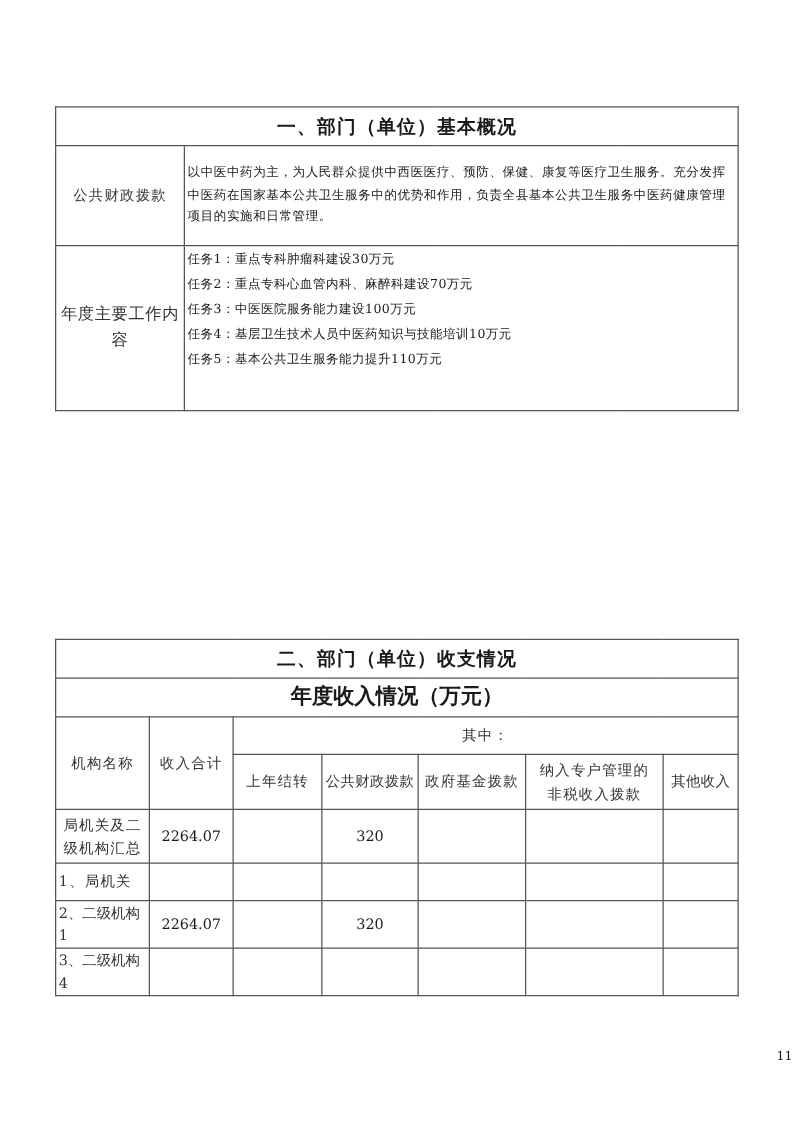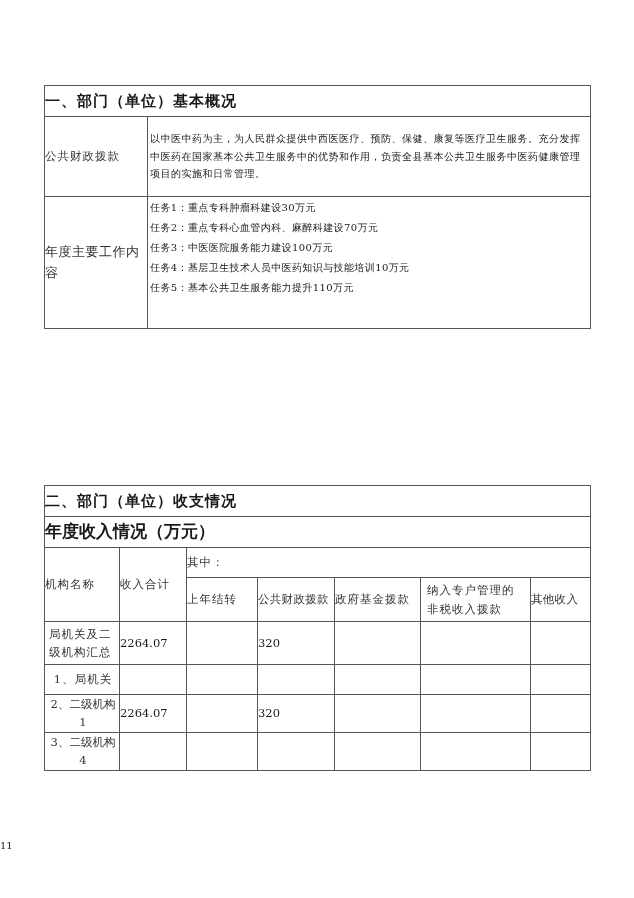--- a/index.html
+++ b/index.html
@@ -1,28 +1,28 @@
 <!DOCTYPE html>
 <html><head>
   <meta charset="utf-8">
   <style>
     html, body { margin: 0; padding: 0; background: #ffffff; }
     body { width: 634px; height: 898px; position: relative; overflow: hidden;
            font-family: "DejaVu Serif", "Liberation Serif", serif; color: #1a1a1a; }
     table { border-collapse: collapse; position: absolute; table-layout: fixed; }
-    td { border: 1.5px solid #555; padding: 0; font-size: 11.5px; text-align: left; vertical-align: middle; line-height: 1.6; }
+    td { border: 1.5px solid #555; padding: 0; font-size: 11.5px; text-align: center; vertical-align: middle; line-height: 1.6; }
     .t1 { left: 44px; top: 85px; width: 546px; }
-    .t2 { left: 44px; top: 485px; width: 546px; }
+    .t2 { left: 44px; top: 511px; width: 546px; }
     .sec-title { font-size: 15px; font-weight: bold; letter-spacing: 1px; }
     .sub-title { font-size: 17px; font-weight: bold; }
-    .left { text-align: center; padding-left: 2px; }
+    .left { text-align: left; padding-left: 2px; }
     .para { text-align: left; padding: 0 2px; font-size: 10px; line-height: 1.75; letter-spacing: 0.5px; }
     .task { display: block; line-height: 20px; letter-spacing: 0.4px; }
     .light { color: #333; letter-spacing: 1px; }
-    .pagenum { position: absolute; left: 0; width: 634px; top: 840px; text-align: left; font-size: 10px; }
+    .pagenum { position: absolute; left: 0; width: 634px; top: 840px; text-align: right; font-size: 10px; }
   </style>
 </head>
 <body>
 
 <table class="t1">
   <colgroup>
       <col style="width:103px">
       <col style="width:202px">
       <col style="width:149px">
       <col style="width:92px">

